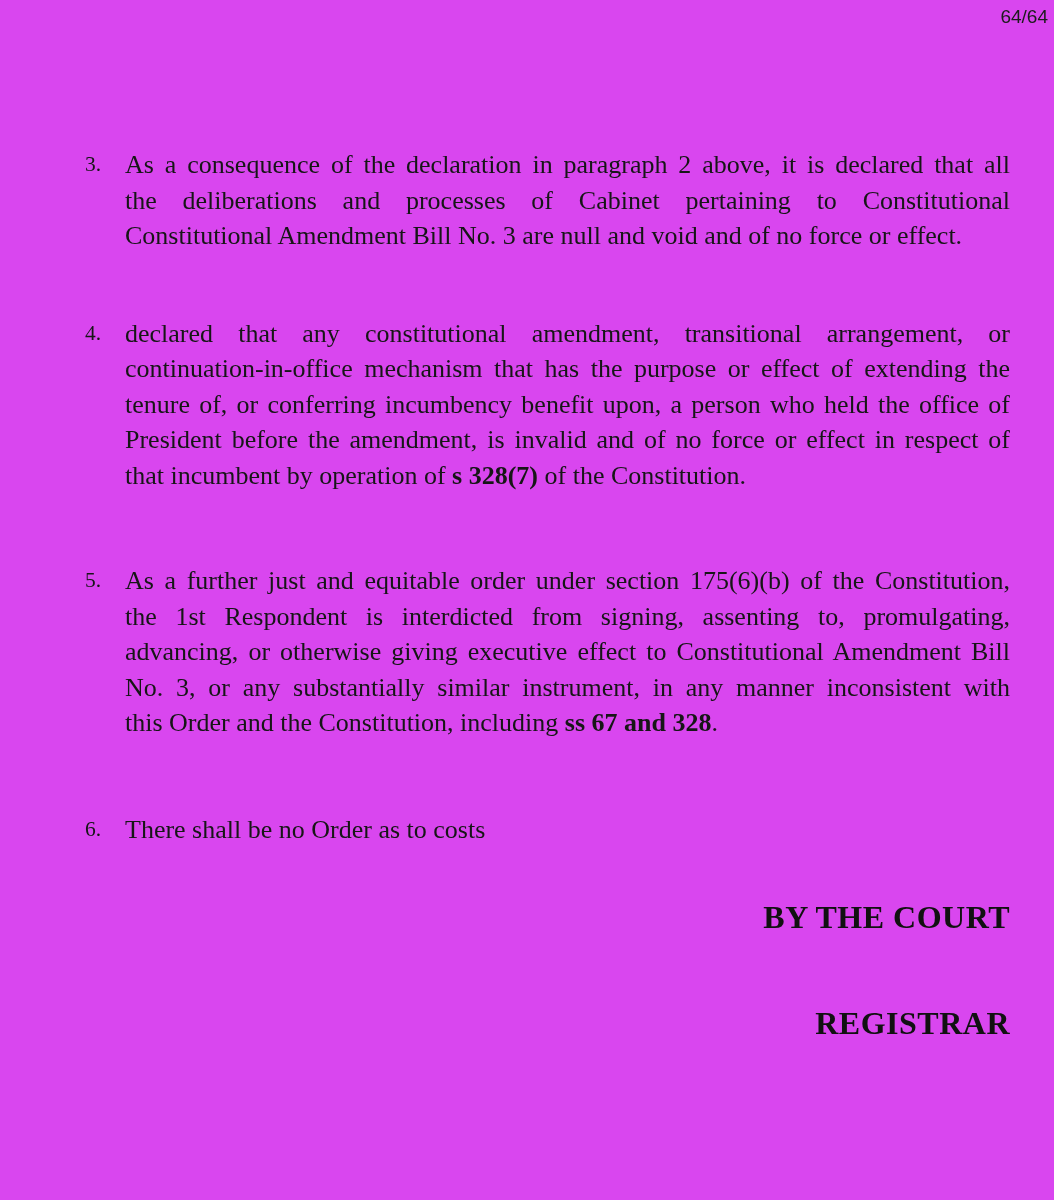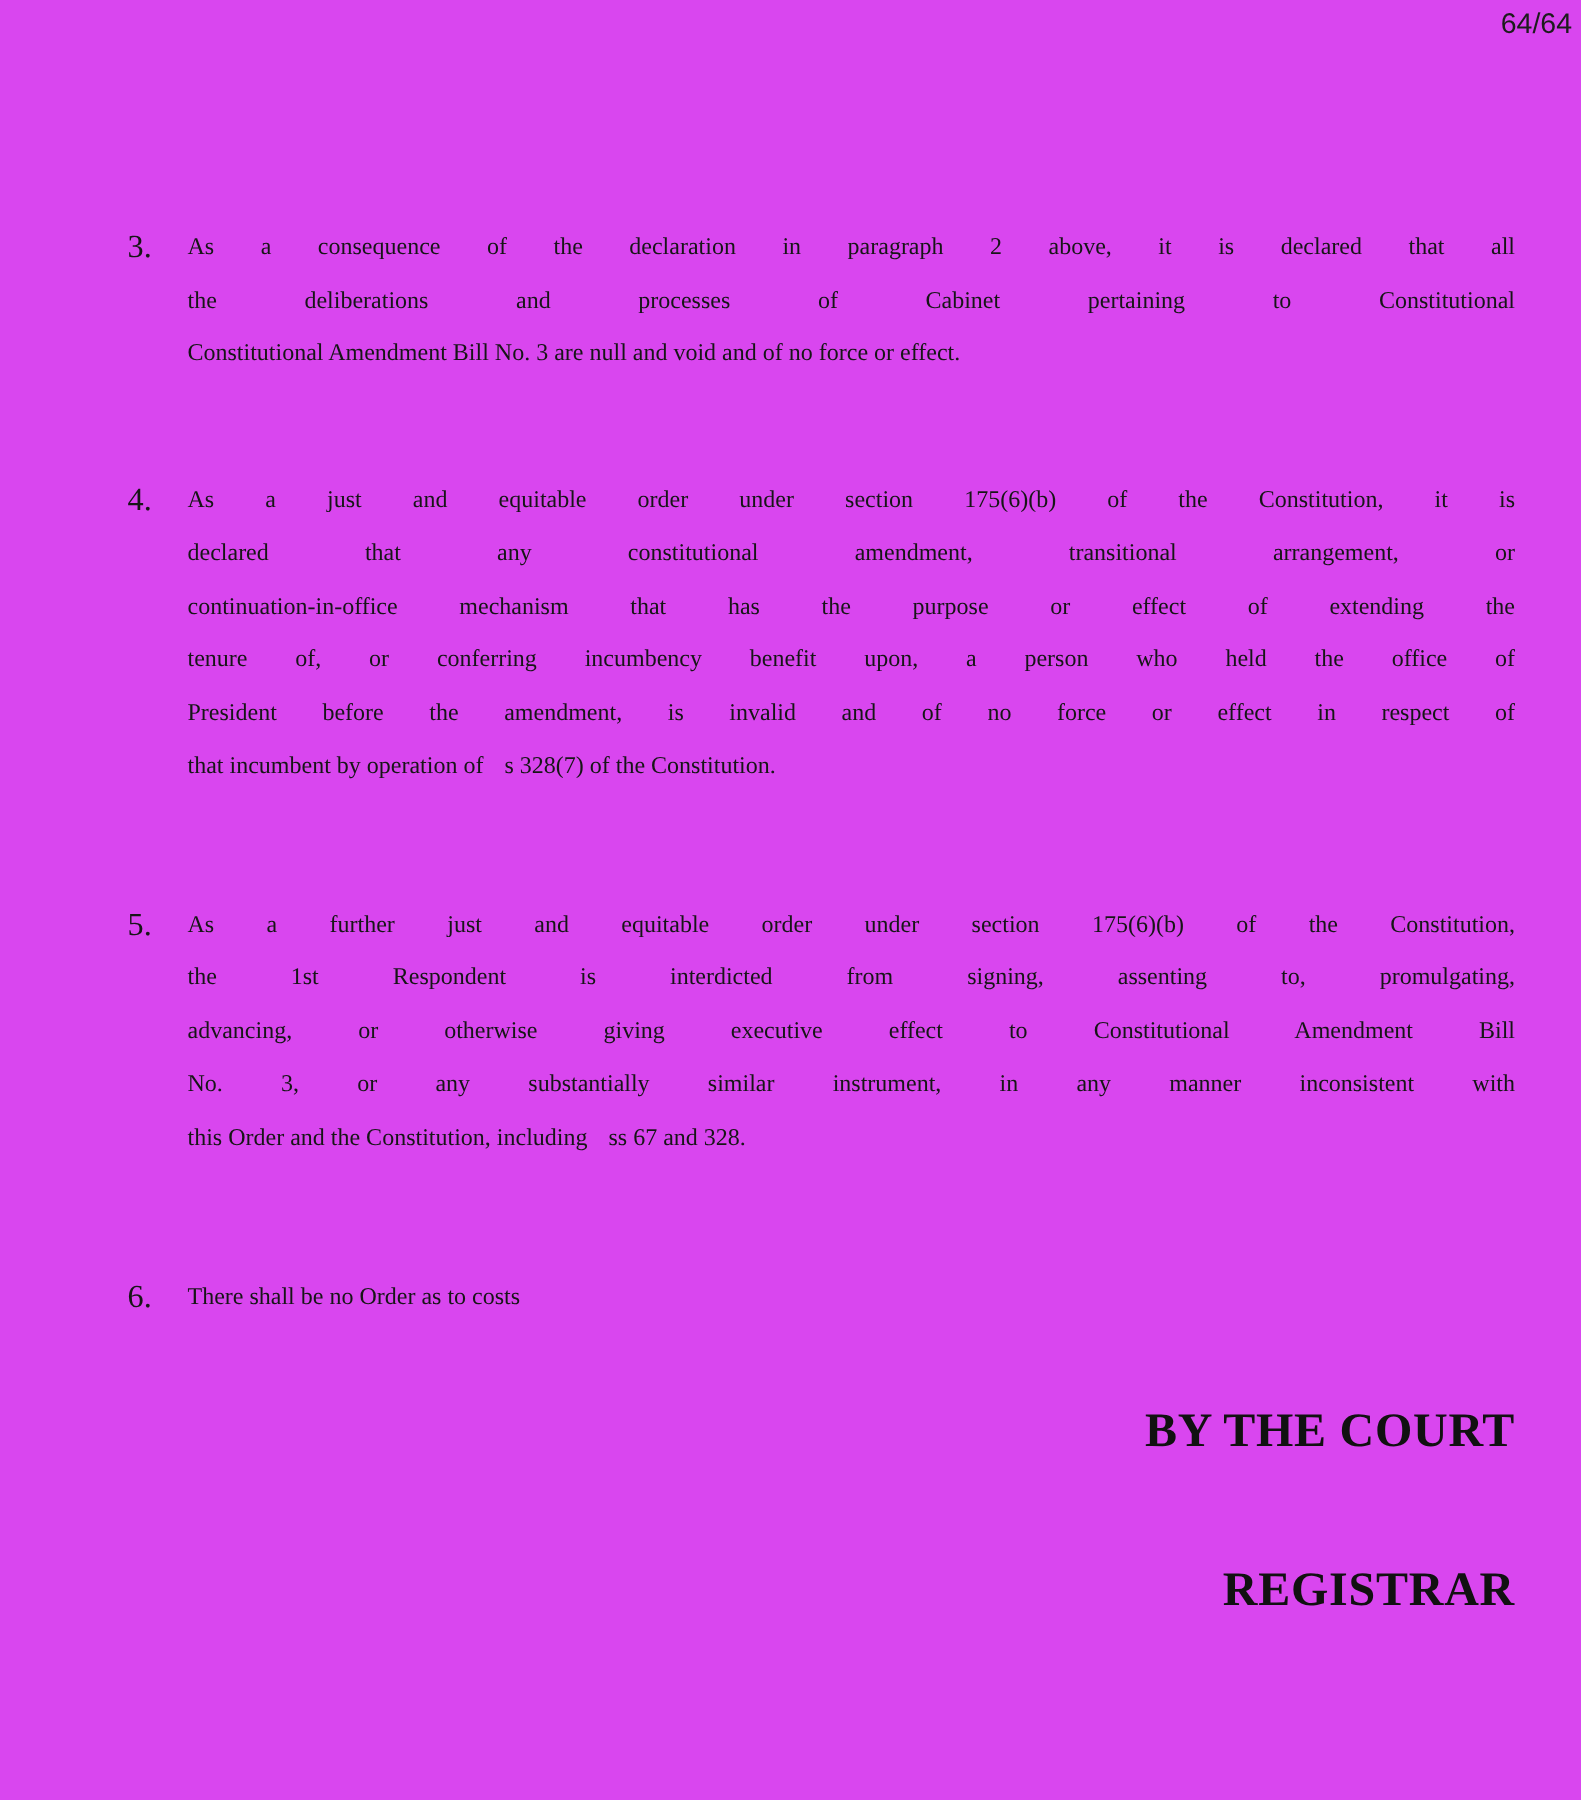--- a/index.html
+++ b/index.html
@@ -38,34 +38,33 @@
   .para.mb70 { margin-bottom: 70px; }
   .para.mb71 { margin-bottom: 71px; }
   .num {
     flex: 0 0 40px;
     width: 40px;
     font-size: 21.5px;
     line-height: 35.5px;
   }
   .lines {
     flex: 1 1 auto;
-    font-size: 16px;
+    font-size: 26px;
     line-height: 35.5px;
   }
   .line {
     text-align: justify;
     text-align-last: justify;
   }
   .line.last {
     text-align: left;
     text-align-last: left;
   }
   .b {
-    font-weight: normal;
-    margin-left: 10px;
+    font-weight: bold;
   }
   .sig {
     text-align: right;
     font-weight: bold;
     font-size: 32px;
     line-height: 28px;
     letter-spacing: 0.5px;
     color: #111111;
   }
   .sig.by-court { margin-top: 56px; }
@@ -85,21 +84,20 @@
       <div class="lines">
         <div class="line"><span>As a consequence of the declaration in paragraph 2 above, it is  declared that all</span></div>
         <div class="line"><span>the deliberations and processes of Cabinet pertaining to Constitutional</span></div>
         <div class="line last"><span>Constitutional Amendment Bill No. 3  are null and void and of no force or effect.</span></div>
       </div>
     </div>
 
     <div class="para mb70">
       <div class="num">4.</div>
       <div class="lines">
-        <div class="line"><span>As a just and equitable order under section 175(6)(b) of the Constitution, it is</span></div>
         <div class="line"><span>declared that any constitutional amendment, transitional arrangement, or</span></div>
         <div class="line"><span>continuation-in-office mechanism that has the purpose or effect of extending the</span></div>
         <div class="line"><span>tenure of, or conferring incumbency benefit upon, a person who held the office of</span></div>
         <div class="line"><span>President before the amendment, is invalid and of no force or effect in respect of</span></div>
         <div class="line last"><span>that incumbent by operation of </span><span class="b">s 328(7)</span><span> of the Constitution.</span></div>
       </div>
     </div>
 
     <div class="para mb71">
       <div class="num">5.</div>

